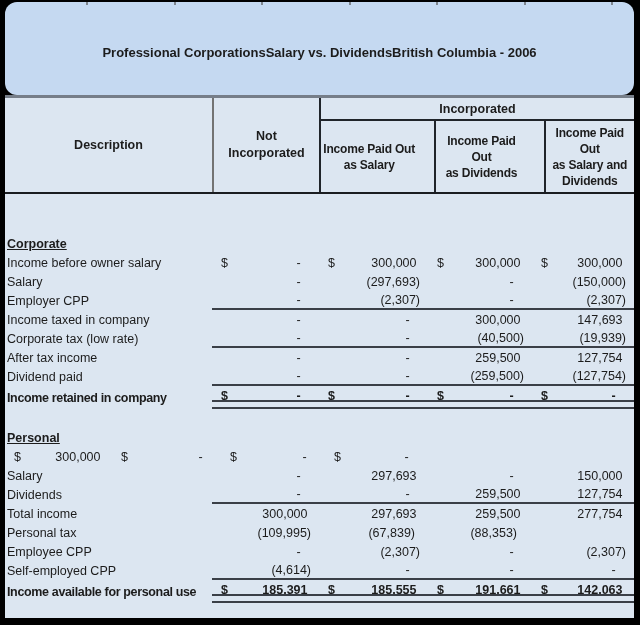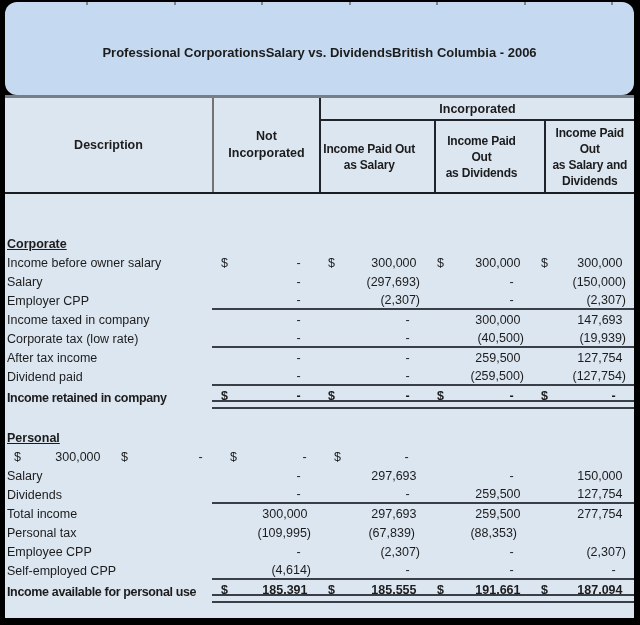--- a/index.html
+++ b/index.html
@@ -247,19 +247,19 @@
             <div class="cell" style="width: 104px;"><span>-   </span></div>
             <div class="cell" style="width: 102px;"><span>-   </span></div>
           </div>
         </div>
         <div class="row total">
           <div class="label">Income available for personal use</div>
           <div class="nums">
             <div class="cell" style="width: 107px;"><span class="cur">$</span><span>185,391 </span></div>
             <div class="cell" style="width: 109px;"><span class="cur">$</span><span>185,555 </span></div>
             <div class="cell" style="width: 104px;"><span class="cur">$</span><span>191,661 </span></div>
-            <div class="cell" style="width: 102px;"><span class="cur">$</span><span>187,094 </span></div>
+            <div class="cell" style="width: 102px;"><span class="cur">$</span><span>142,063 </span></div>
           </div>
         </div>
       </div>
 
   </div>
 </div>
 
 </body></html>

